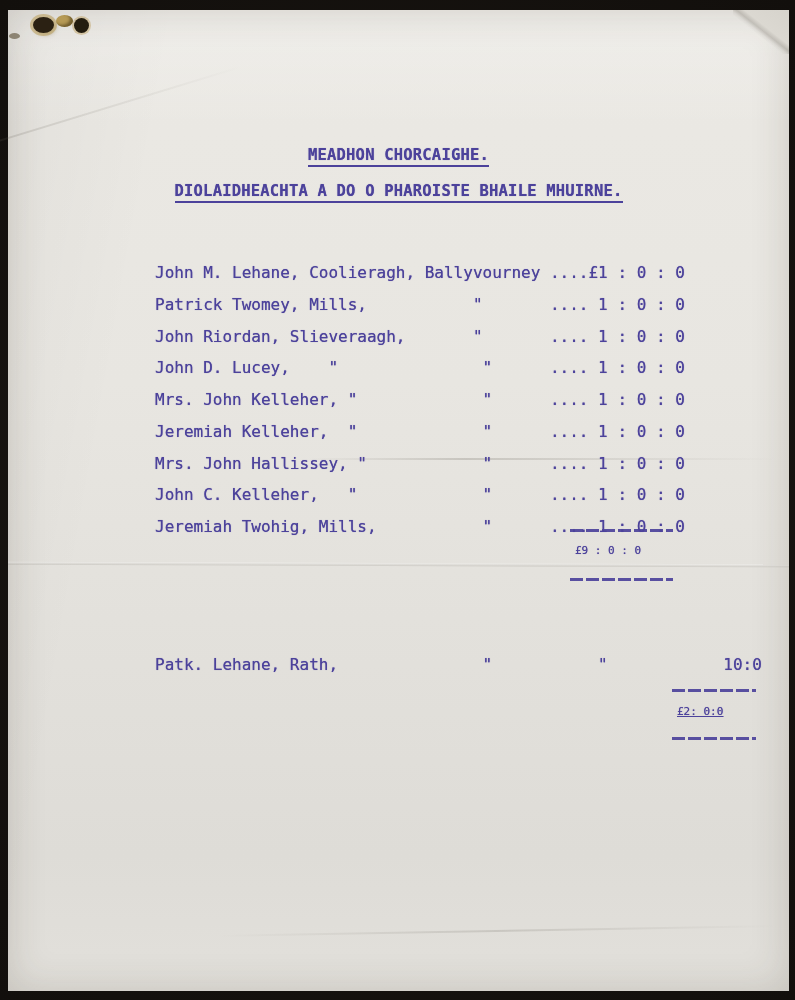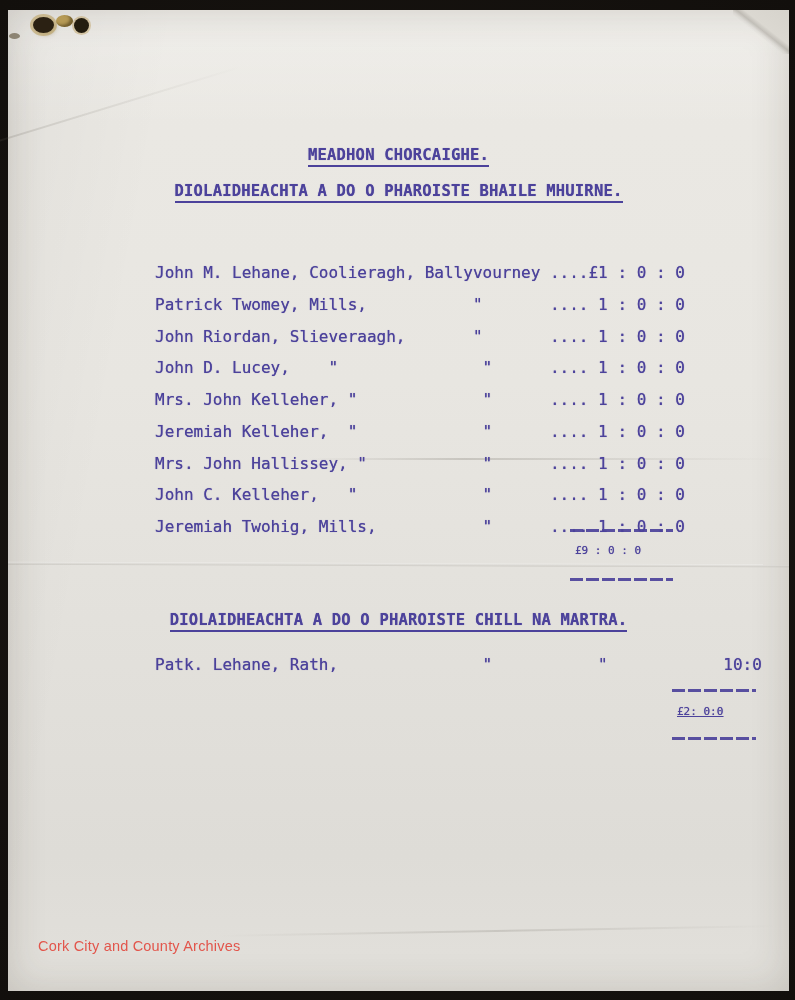--- a/index.html
+++ b/index.html
@@ -119,27 +119,23 @@
       <div class="row">Jeremiah Kelleher,  "             "      .... 1 : 0 : 0</div>
       <div class="row">Mrs. John Hallissey, "            "      .... 1 : 0 : 0</div>
       <div class="row">John C. Kelleher,   "             "      .... 1 : 0 : 0</div>
       <div class="row">Jeremiah Twohig, Mills,           "      .... 1 : 0 : 0</div>
     </div>
 
     <div class="typeline t1-line-top"></div>
     <div class="total-text t1-amount ink">£9 : 0 : 0</div>
     <div class="typeline t1-line-bot"></div>
 
-    <div class="heading-wrap hw-3 ink">
-      <span class="u">DIOLAIDHEACHTA A DO O PHAROISTE CHILL NA MARTRA.</span>
-    </div>
 
     <div class="rows rows-2 ink">
       <div class="row">Patk. Lehane, Rath,               "           "            10:0</div>
     </div>
 
     <div class="typeline t2-line-top"></div>
     <div class="total-text t2-amount ink">£2: 0:0</div>
     <div class="typeline t2-line-bot"></div>
 
-    <div class="watermark">Cork City and County Archives</div>
   </div>
 </div>
 
 </body></html>

